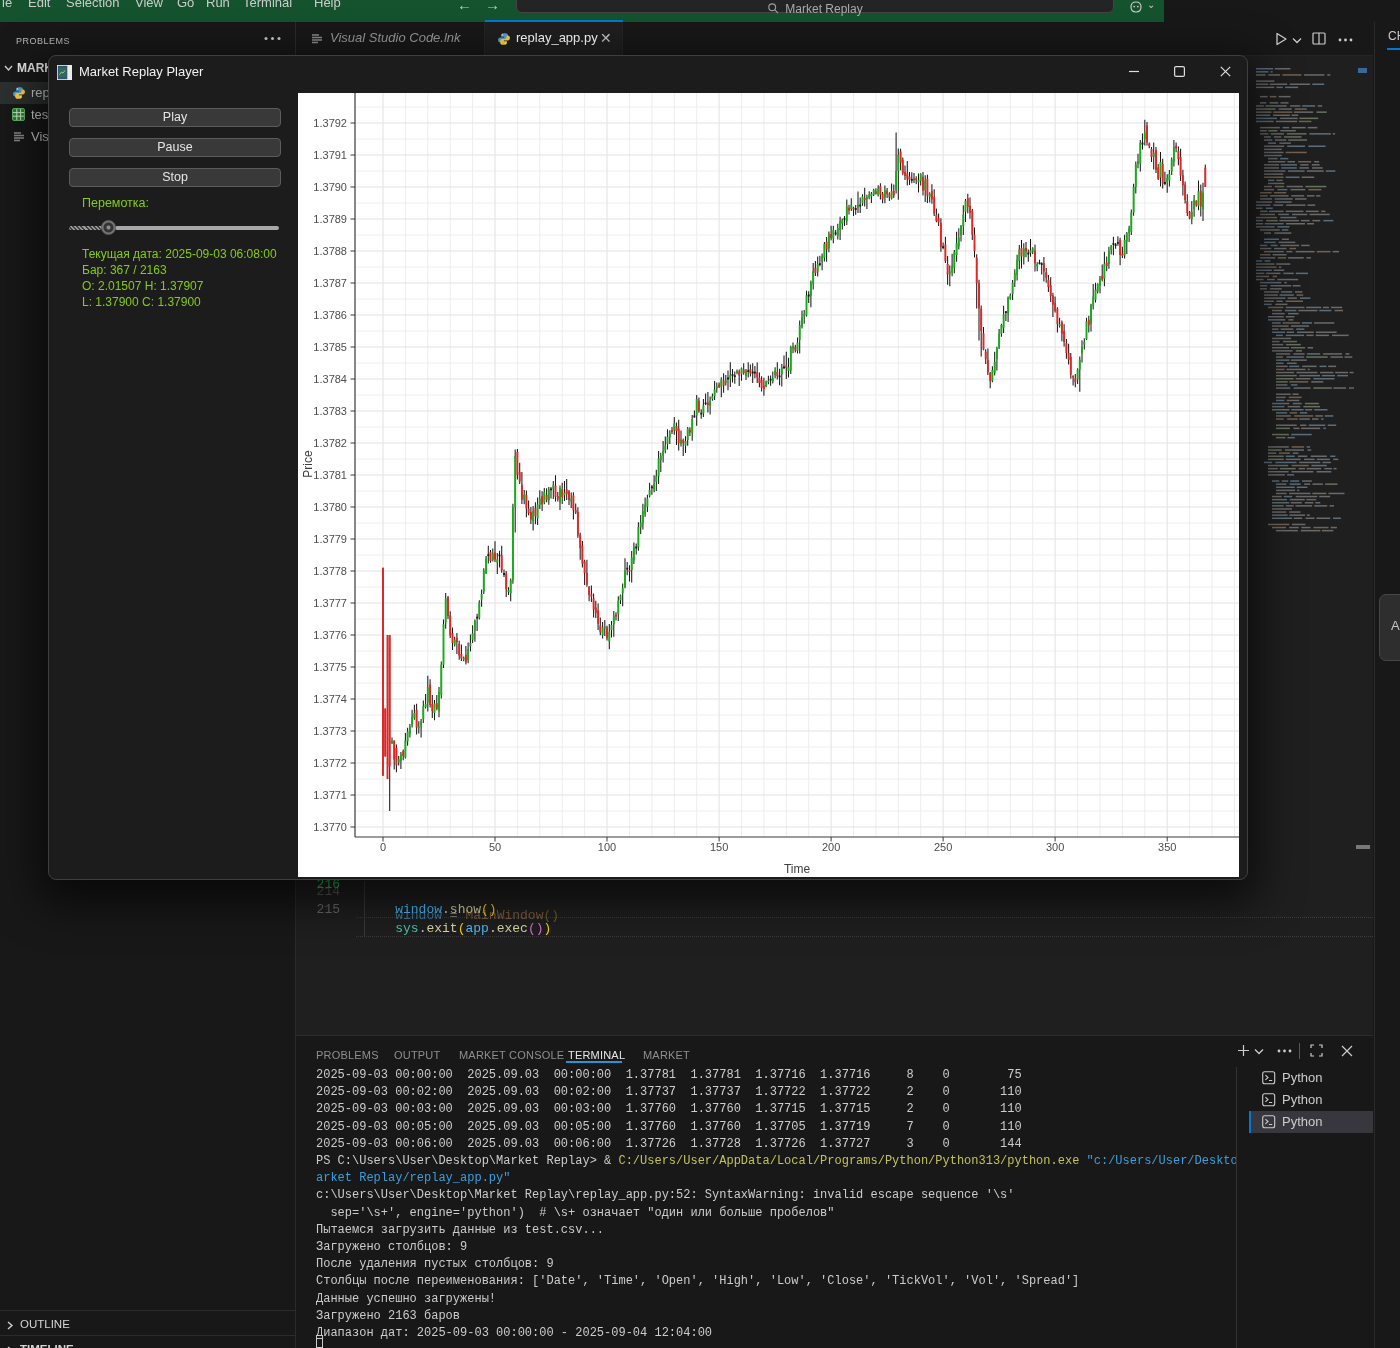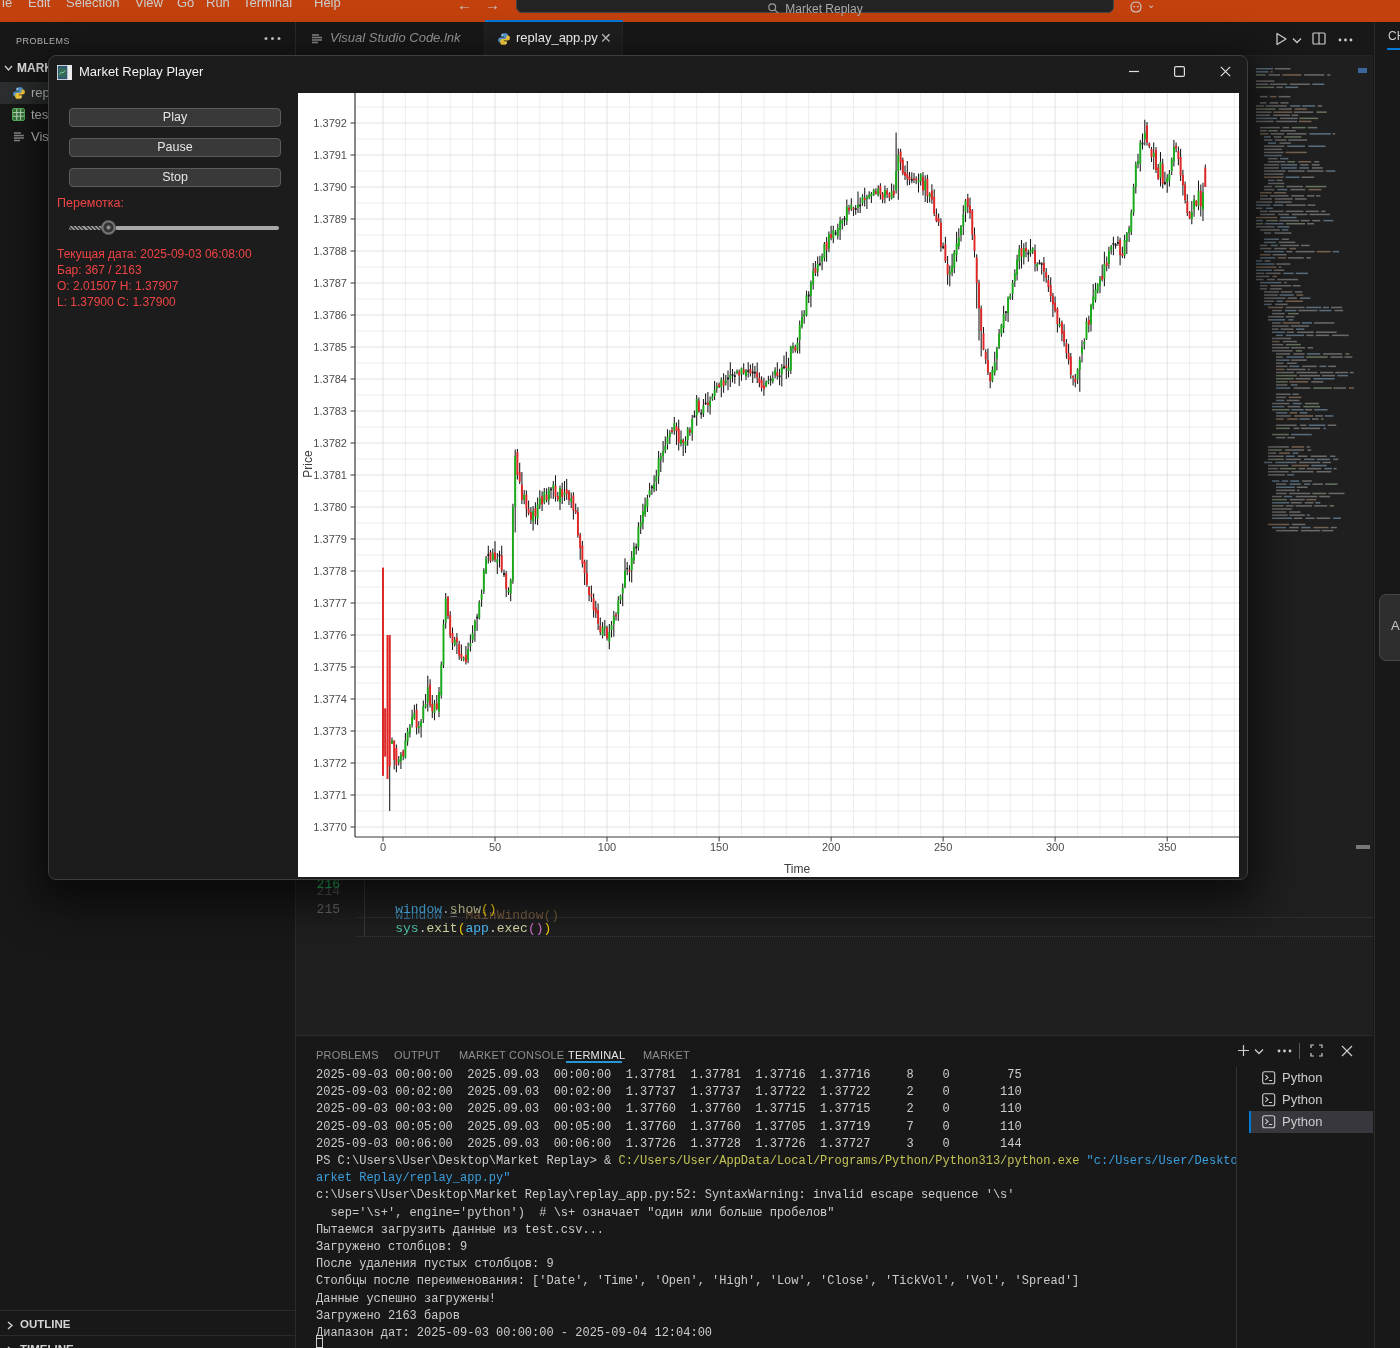--- a/index.html
+++ b/index.html
@@ -1,18 +1,18 @@
 <!DOCTYPE html>
 <html><head><meta charset="utf-8"><style>
 *{margin:0;padding:0;box-sizing:border-box}
 html,body{width:1400px;height:1348px;overflow:hidden;background:#181818;
   font-family:"Liberation Sans",sans-serif;position:relative}
 .abs{position:absolute}
 
-#titlebar{left:0;top:0;width:1400px;height:22px;background:#c2410c}
+#titlebar{left:0;top:0;width:1164px;height:22px;background:#14532d}
 .menu{position:absolute;top:-6px;height:18px;line-height:18px;font-size:13px;color:#cccccc}
 .navarr{position:absolute;top:-4px;height:18px;line-height:18px;font-size:15px;color:#c9c9c9}
 #searchbox{position:absolute;left:516px;top:-8px;width:598px;height:21px;background:#242424;
   border:1px solid #454545;border-radius:6px;color:#ababab;font-size:12px;
   text-align:center;line-height:26px}
 
 #tabbar{left:296px;top:22px;width:1077px;height:34px;background:#181818;border-bottom:1px solid #252526}
 .tab1{position:absolute;left:0;top:0;width:189px;height:34px;border-right:1px solid #252526}
 .tab2{position:absolute;left:189px;top:0;width:138px;height:34px;background:#1f1f1f;border-right:1px solid #252526}
 #tabblue{left:485px;top:20px;width:138px;height:2px;background:#0078d4}
@@ -33,21 +33,21 @@
   font-family:"Liberation Mono",monospace;color:#cccccc;white-space:pre}
 .trow{position:absolute;left:953px;width:124px;height:22px;color:#cccccc;font-size:13px}
 
 #rstrip{left:1374px;top:22px;width:26px;height:1326px;background:#181818;border-left:1px solid #2b2b2b}
 
 #win{left:48px;top:55px;width:1200px;height:825px;background:#1c1c1c;
   border:1px solid #3e3e3e;border-radius:8px;box-shadow:0 14px 44px 10px rgba(0,0,0,.62);z-index:50}
 .btn{position:absolute;left:20px;width:212px;height:19px;background:#393939;
   border:1px solid #5c5c5c;border-radius:4px;color:#e6e6e6;font-size:12.5px;
   text-align:center;line-height:17px}
-.winfo{position:absolute;left:8px;color:#ef4444;font-size:12px;white-space:nowrap}
+.winfo{position:absolute;left:33px;color:#84cc16;font-size:12px;white-space:nowrap}
 #chart{position:absolute;left:249px;top:37px;width:941px;height:784px;background:#ffffff}
 </style></head><body>
 <div id="titlebar" class="abs">
 <span class="menu" style="left:2px">le</span>
 <span class="menu" style="left:28px">Edit</span>
 <span class="menu" style="left:66px">Selection</span>
 <span class="menu" style="left:135px">View</span>
 <span class="menu" style="left:177px">Go</span>
 <span class="menu" style="left:206px">Run</span>
 <span class="menu" style="left:243px">Terminal</span>
@@ -128,21 +128,21 @@
       </svg>
       <span class="lbl">test.csv</span>
     </div>
 <div class="srow" style="top:104px">
       <svg class="abs" style="left:13px;top:5px" width="11" height="11" viewBox="0 0 11 11" fill="none">
         <path d="M1 2h7M1 4.5h10M1 7h10M1 9.5h6" stroke="#8c8c8c" stroke-width="1.3"></path>
       </svg>
       <span class="lbl">Visual Studio Code.lnk</span>
     </div>
 <div class="abs" style="left:0;top:1288px;width:295px;border-top:1px solid #2b2b2b"></div>
-<div class="srow" style="top:1293px;font-weight:bold;font-size:11.5px;color:#d5d5d5">
+<div class="srow" style="top:1293px;font-weight:normal;font-size:11.5px;color:#d5d5d5">
       <svg class="abs" style="left:7px;top:6px" width="7" height="9" viewBox="0 0 7 9" fill="none">
         <path d="M1 1l4 3.5L1 8" stroke="#cfcfcf" stroke-width="1.4"></path>
       </svg>
       <span class="lbl" style="left:20px">OUTLINE</span>
     </div>
 <div class="abs" style="left:0;top:1313px;width:295px;border-top:1px solid #2b2b2b"></div>
 <div class="srow" style="top:1318px;font-weight:bold;font-size:11.5px;color:#d5d5d5">
       <svg class="abs" style="left:7px;top:6px" width="7" height="9" viewBox="0 0 7 9" fill="none">
         <path d="M1 1l4 3.5L1 8" stroke="#cfcfcf" stroke-width="1.4"></path>
       </svg>

